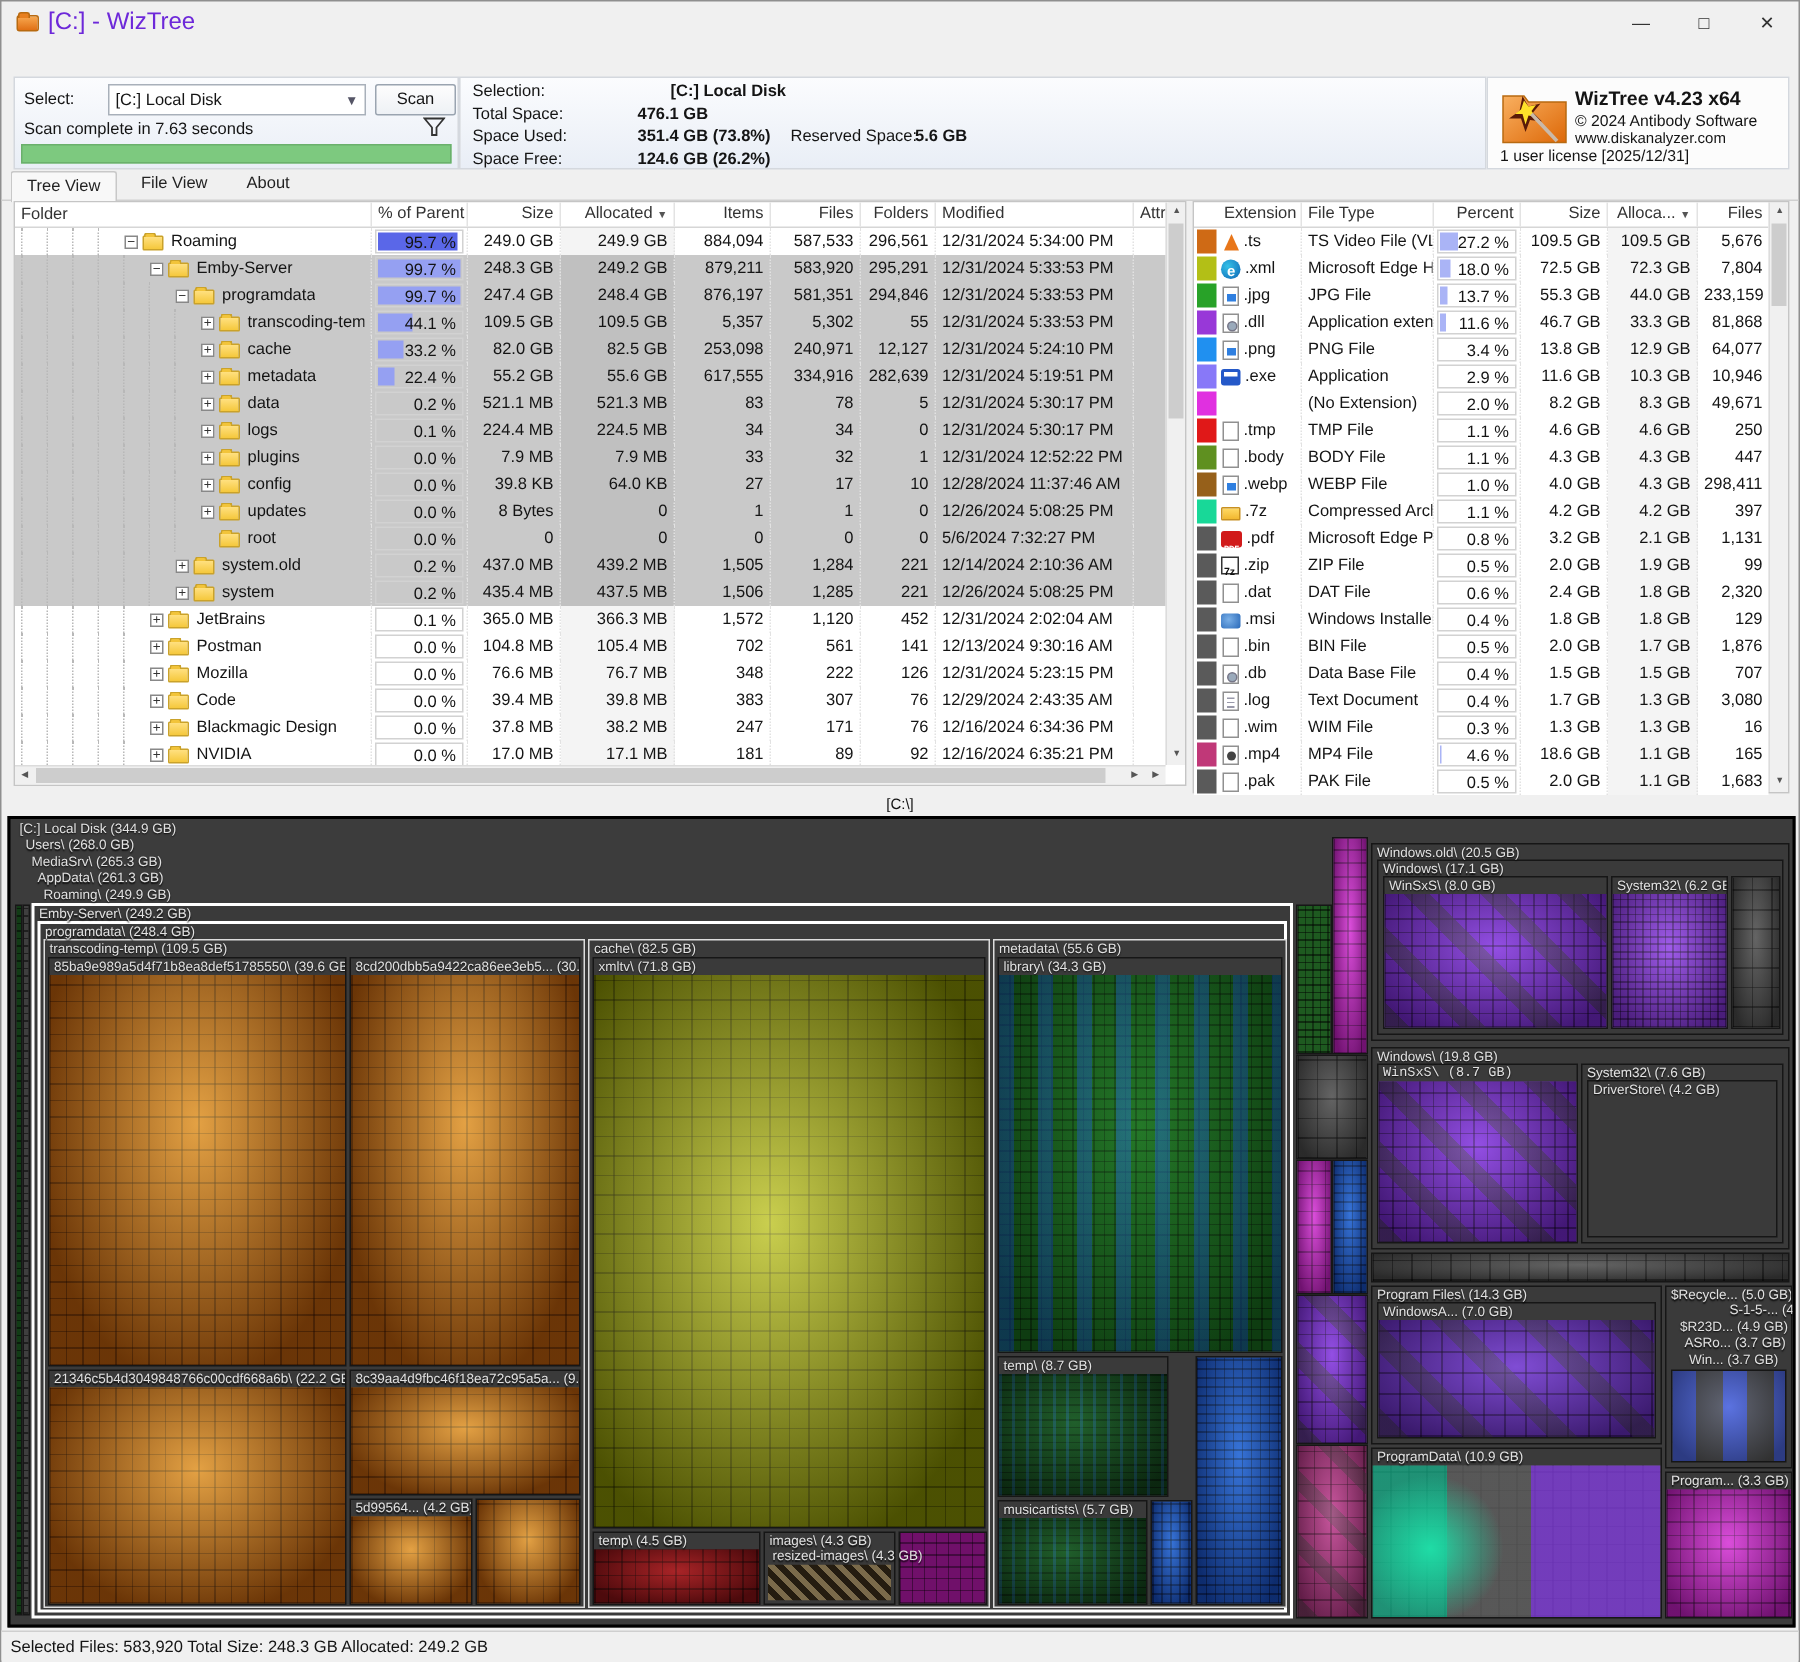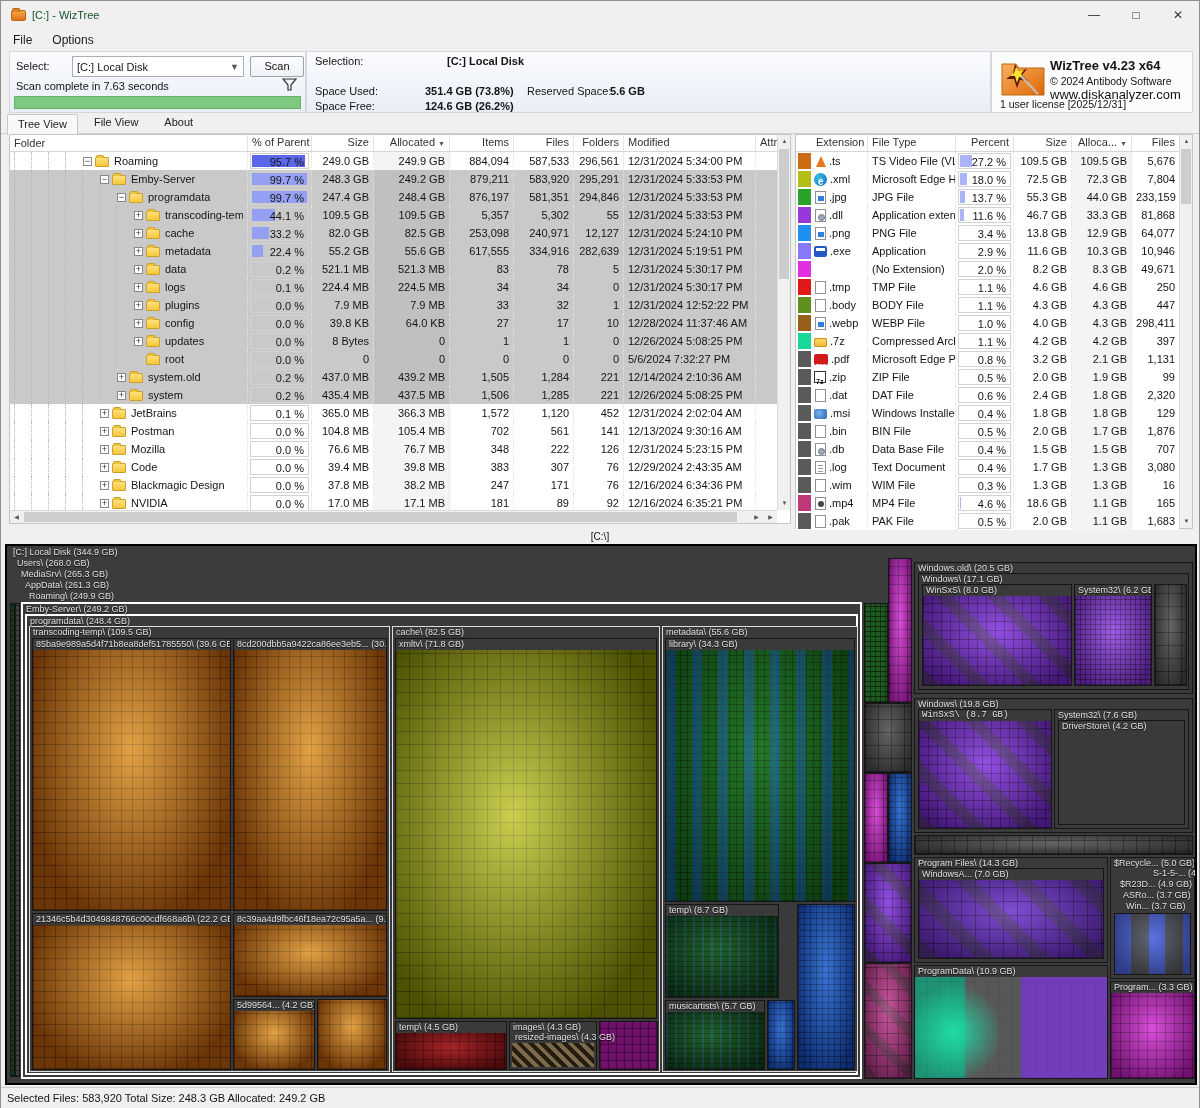--- a/index.html
+++ b/index.html
@@ -4,21 +4,21 @@
 <style>
 *{box-sizing:border-box;margin:0;padding:0}
 body{width:1200px;height:1108px;overflow:hidden;background:#f0f0f0;
  font-family:"Liberation Sans","DejaVu Sans",sans-serif;font-size:11px;color:#141414}
 #win{position:absolute;inset:0;border:1px solid #8f8f8f;background:#f0f0f0}
 
 #titlebar{position:absolute;top:0;left:0;right:0;height:28px;display:flex;align-items:center}
 .app-ico{width:15px;height:11px;margin:0 6px 0 10px;background:linear-gradient(#f8a850,#e07015);
  border:1px solid #b86a10;border-radius:2px;position:relative}
 .app-ico::before{content:"";position:absolute;top:-3px;left:0;width:6px;height:3px;background:#e88020;border:1px solid #b86a10;border-bottom:none;border-radius:2px 2px 0 0}
-#title-text{font-size:11px;color:#14532d}
+#title-text{font-size:16px;color:#6d28d9}
 #win-controls{margin-left:auto;display:flex;height:28px}
 .wc{width:42px;text-align:center;line-height:28px;font-size:12px;color:#333}
 
 #menubar{position:absolute;top:28px;left:0;right:0;height:22px;display:flex;align-items:center}
 .menu-item{padding:0 8px;margin-left:4px;font-size:12px;color:#1a1a1a}
 
 #toolbar{position:absolute;top:50px;left:0;right:0;height:62px}
 .tb-panel{position:absolute;top:0;height:62px;background:linear-gradient(#fbfcfe,#e9eef6);border:1px solid #d4d8de}
 #scan-panel{left:8px;width:297px}
 #sel-panel{left:305px;width:685px}
@@ -29,21 +29,21 @@
 #scan-btn{position:absolute;left:240px;top:4px;width:54px;height:21px;background:linear-gradient(#fdfdfd,#eef1f5);border:1px solid #9aa4b0;border-radius:2px;text-align:center;line-height:19px}
 #scan-status{position:absolute;left:6px;top:28px}
 #filter-ico{position:absolute;right:8px;top:26px}
 #progress{position:absolute;left:4px;top:44px;right:4px;height:13px;background:#7dc97f;border:1px solid #6ab06c}
 #sel-panel .row{position:absolute;left:8px;right:8px;height:15px}
 .sl{position:absolute;left:0}
 .sv{position:absolute;font-weight:bold}
 #about-panel svg{position:absolute;left:8px;top:5px}
 #wt-title{position:absolute;left:58px;top:6px;font-weight:bold;font-size:13px}
 #wt-copy{position:absolute;left:58px;top:23px;font-size:10.5px}
-#wt-site{position:absolute;left:58px;top:35px;font-size:13px}
+#wt-site{position:absolute;left:58px;top:35px;font-size:10px}
 #wt-lic{position:absolute;left:8px;top:46px;font-size:10.5px}
 
 #tabbar{position:absolute;top:112px;left:0;right:0;height:21px;border-bottom:1px solid #d0d0d0}
 .tab{position:relative;float:left;margin-left:6px;padding:3px 10px;font-size:11px;color:#222}
 .tab.active{background:#f8f8f8;border:1px solid #c8c8c8;border-bottom:none;border-radius:2px 2px 0 0;top:1px;padding-bottom:5px}
 
 .pane{position:absolute;top:133px;background:#fff;border:1px solid #c5c5c5}
 #left-pane{left:8px;width:782px;height:390px}
 #right-pane{left:794px;width:398px;height:395px}
 .ghead{display:flex;height:17px;border-bottom:1px solid #d6d6d6;background:#fff}
@@ -142,24 +142,20 @@
   <div id="titlebar">
     <span class="app-ico"></span>
     <span id="title-text">[C:]  - WizTree</span>
     <div id="win-controls">
       <span class="wc">—</span>
       <span class="wc">□</span>
       <span class="wc">✕</span>
     </div>
   </div>
 
-  <div id="menubar">
-    <span class="menu-item">File</span>
-    <span class="menu-item">Options</span>
-  </div>
 
   <div id="toolbar">
     <div class="tb-panel" id="scan-panel">
       <span class="lbl">Select:</span>
       <div id="drive-select">
         <span>[C:] Local Disk</span>
         <span class="chev">▼</span>
       </div>
       <div id="scan-btn">Scan</div>
       <span id="scan-status">Scan complete in 7.63 seconds</span>
@@ -168,20 +164,24 @@
             <polygon points="1,1 14,1 9,7 9,12 6,12 6,7" fill="none" stroke="#333" stroke-width="1.2"></polygon>
           </svg>
       </span>
       <div id="progress"></div>
     </div>
 
     <div class="tb-panel" id="sel-panel">
       <div class="row" style="top:3px">
         <span class="sl">Selection:</span>
         <span class="sv" style="left:132px">[C:]  Local Disk</span>
+      </div>
+      <div class="row" style="top:18px">
+        <span class="sl">Total Space:</span>
+        <span class="sv" style="left:110px">476.1 GB</span>
       </div>
       <div class="row" style="top:33px">
         <span class="sl">Space Used:</span>
         <span class="sv" style="left:110px">351.4 GB  (73.8%)</span>
         <span style="position:absolute;left:212px">Reserved Space:</span>
         <span class="sv" style="left:295px">5.6 GB</span>
       </div>
       <div class="row" style="top:48px">
         <span class="sl">Space Free:</span>
         <span class="sv" style="left:110px">124.6 GB  (26.2%)</span>

